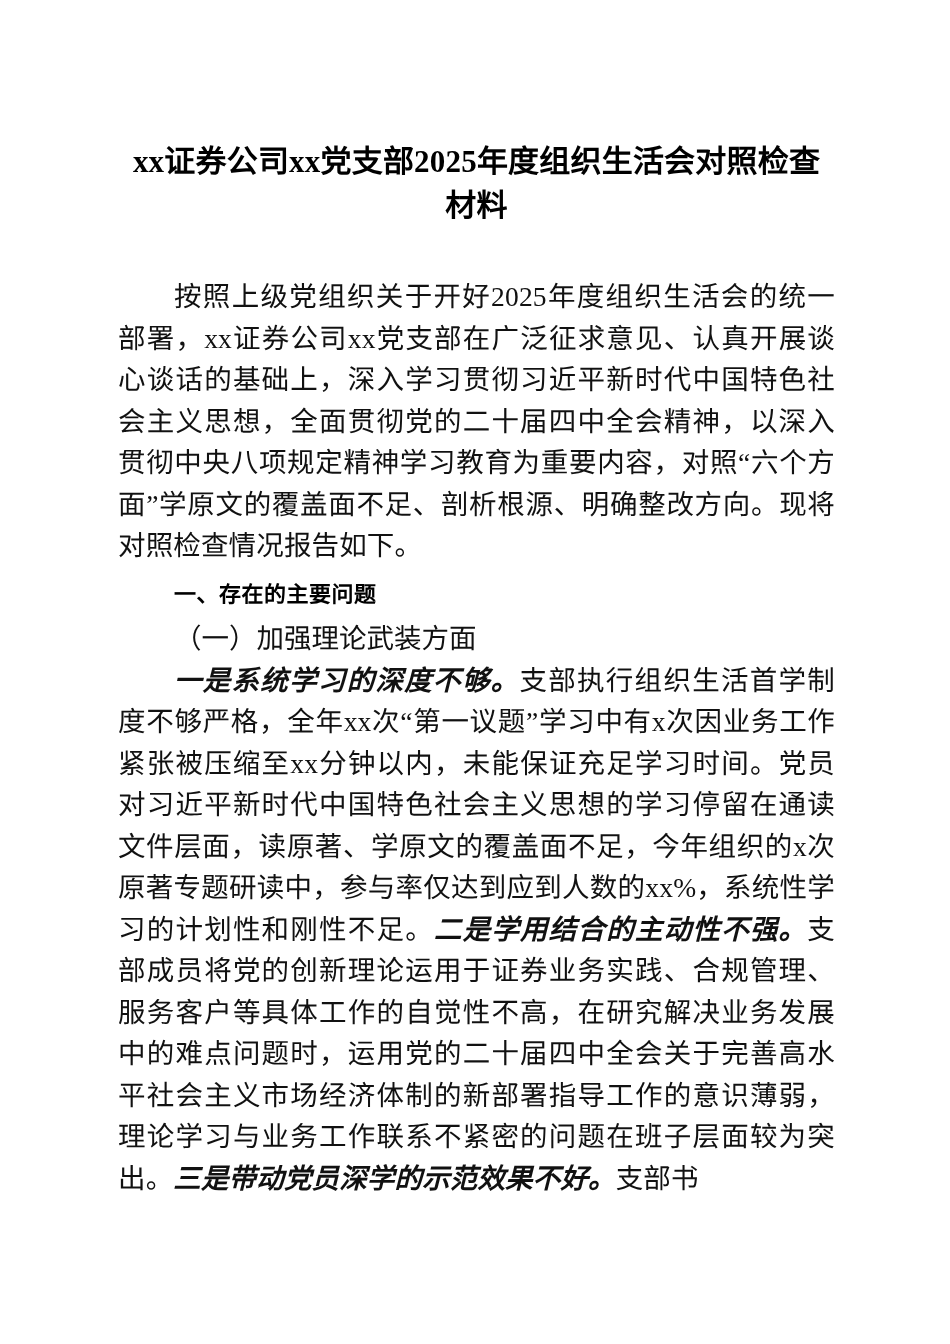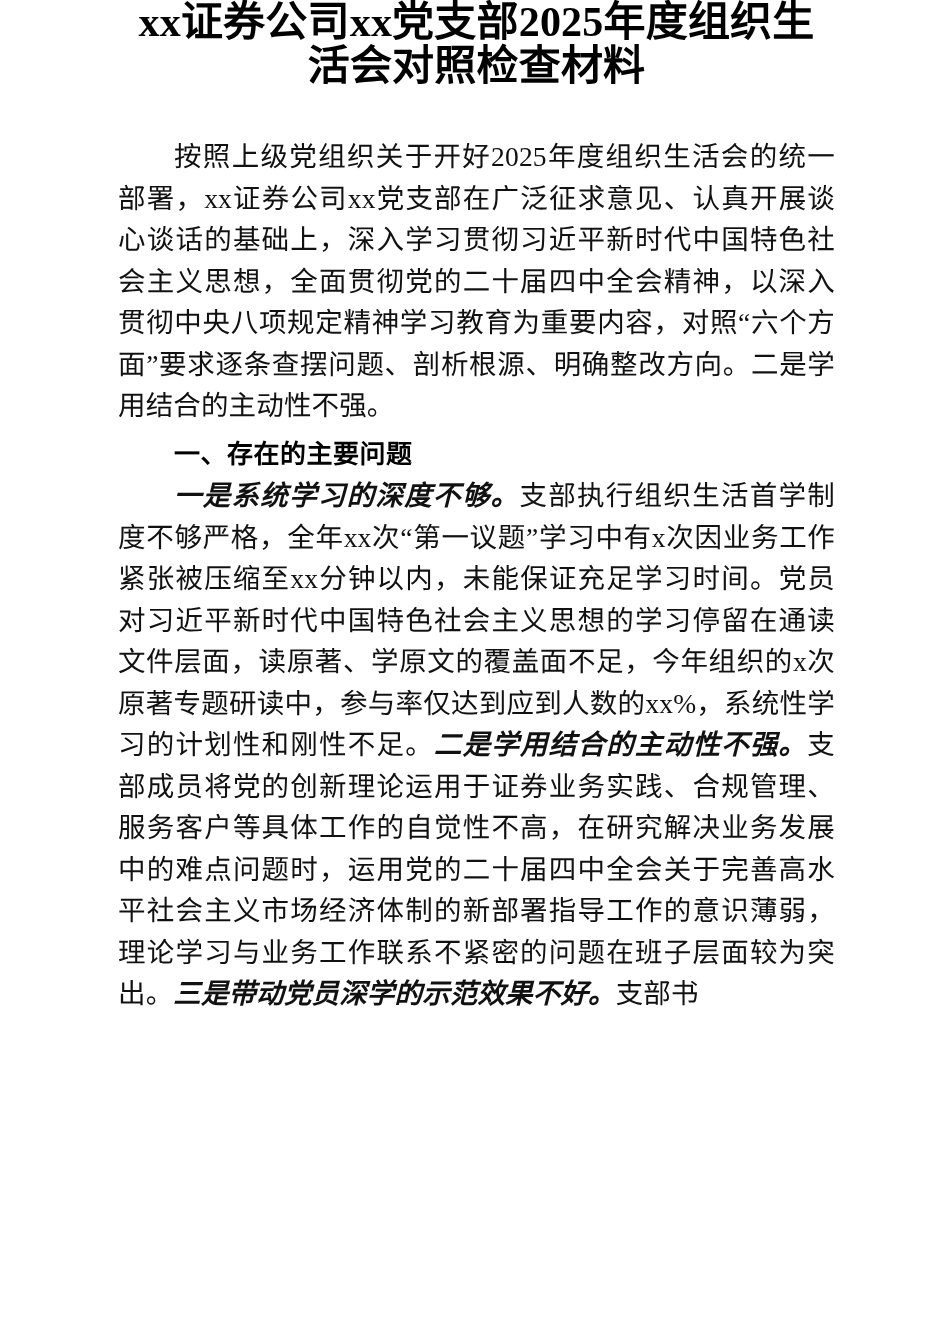--- a/index.html
+++ b/index.html
@@ -21,25 +21,26 @@
     position: absolute;
     left: 118px;
     top: 0;
     width: 717px;
   }
 
   
   .doc-title {
     font-family: "Liberation Serif", "DejaVu Serif", serif;
     font-weight: bold;
-    font-size: 42px;
+    font-size: 31px;
     line-height: 44px;
     text-align: center;
     color: #000000;
     margin: 0;
+    padding-top: 140px;
     letter-spacing: 0.2px;
     word-break: break-all;
   }
 
   
   .para {
     font-family: "Liberation Serif", "DejaVu Serif", serif;
     font-size: 27.5px;
     line-height: 41.5px;
     color: #111111;
@@ -51,21 +52,21 @@
     letter-spacing: 0.15px;
   }
   .para.first {
     padding-top: 48px;
   }
 
   
   .h1-cn {
     font-family: "Liberation Sans", "DejaVu Sans", sans-serif;
     font-weight: bold;
-    font-size: 26px;
+    font-size: 22px;
     line-height: 41.5px;
     color: #000000;
     margin: 0;
     text-indent: 56px;
     padding-top: 7px;
     letter-spacing: 0.5px;
   }
 
   
   .h2-cn {
@@ -86,21 +87,22 @@
   }
 </style>
 </head>
 <body>
 
 <div class="page">
   <div class="content">
 
     <h1 class="doc-title"><span>xx证券公司xx党支部2025年度组织生活会对照检查材料</span></h1>
 
-    <p class="para first"><span>按照上级党组织关于开好2025年度组织生活会的统一部署，xx证券公司xx党支部在广泛征求意见、认真开展谈心谈话的基础上，深入学习贯彻习近平新时代中国特色社会主义思想，全面贯彻党的二十届四中全会精神，以深入贯彻中央八项规定精神学习教育为重要内容，对照“六个方面”要求逐条查摆问题、剖析根源、明确整改方向。二是学用结合的主动性不强。</span></p>
+    <p class="para first"><span>按照上级党组织关于开好2025年度组织生活会的统一部署，xx证券公司xx党支部在广泛征求意见、认真开展谈心谈话的基础上，深入学习贯彻习近平新时代中国特色社会主义思想，全面贯彻党的二十届四中全会精神，以深入贯彻中央八项规定精神学习教育为重要内容，对照“六个方面”学原文的覆盖面不足、剖析根源、明确整改方向。现将对照检查情况报告如下。</span></p>
 
     <h2 class="h1-cn"><span>一、存在的主要问题</span></h2>
 
+    <h3 class="h2-cn"><span>（一）加强理论武装方面</span></h3>
 
     <p class="para"><span class="b">一是系统学习的深度不够。</span><span>支部执行组织生活首学制度不够严格，全年xx次“第一议题”学习中有x次因业务工作紧张被压缩至xx分钟以内，未能保证充足学习时间。党员对习近平新时代中国特色社会主义思想的学习停留在通读文件层面，读原著、学原文的覆盖面不足，今年组织的x次原著专题研读中，参与率仅达到应到人数的xx%，系统性学习的计划性和刚性不足。</span><span class="b">二是学用结合的主动性不强。</span><span>支部成员将党的创新理论运用于证券业务实践、合规管理、服务客户等具体工作的自觉性不高，在研究解决业务发展中的难点问题时，运用党的二十届四中全会关于完善高水平社会主义市场经济体制的新部署指导工作的意识薄弱，理论学习与业务工作联系不紧密的问题在班子层面较为突出。</span><span class="b">三是带动党员深学的示范效果不好。</span><span>支部书</span></p>
 
   </div>
 </div>
 
 </body></html>

